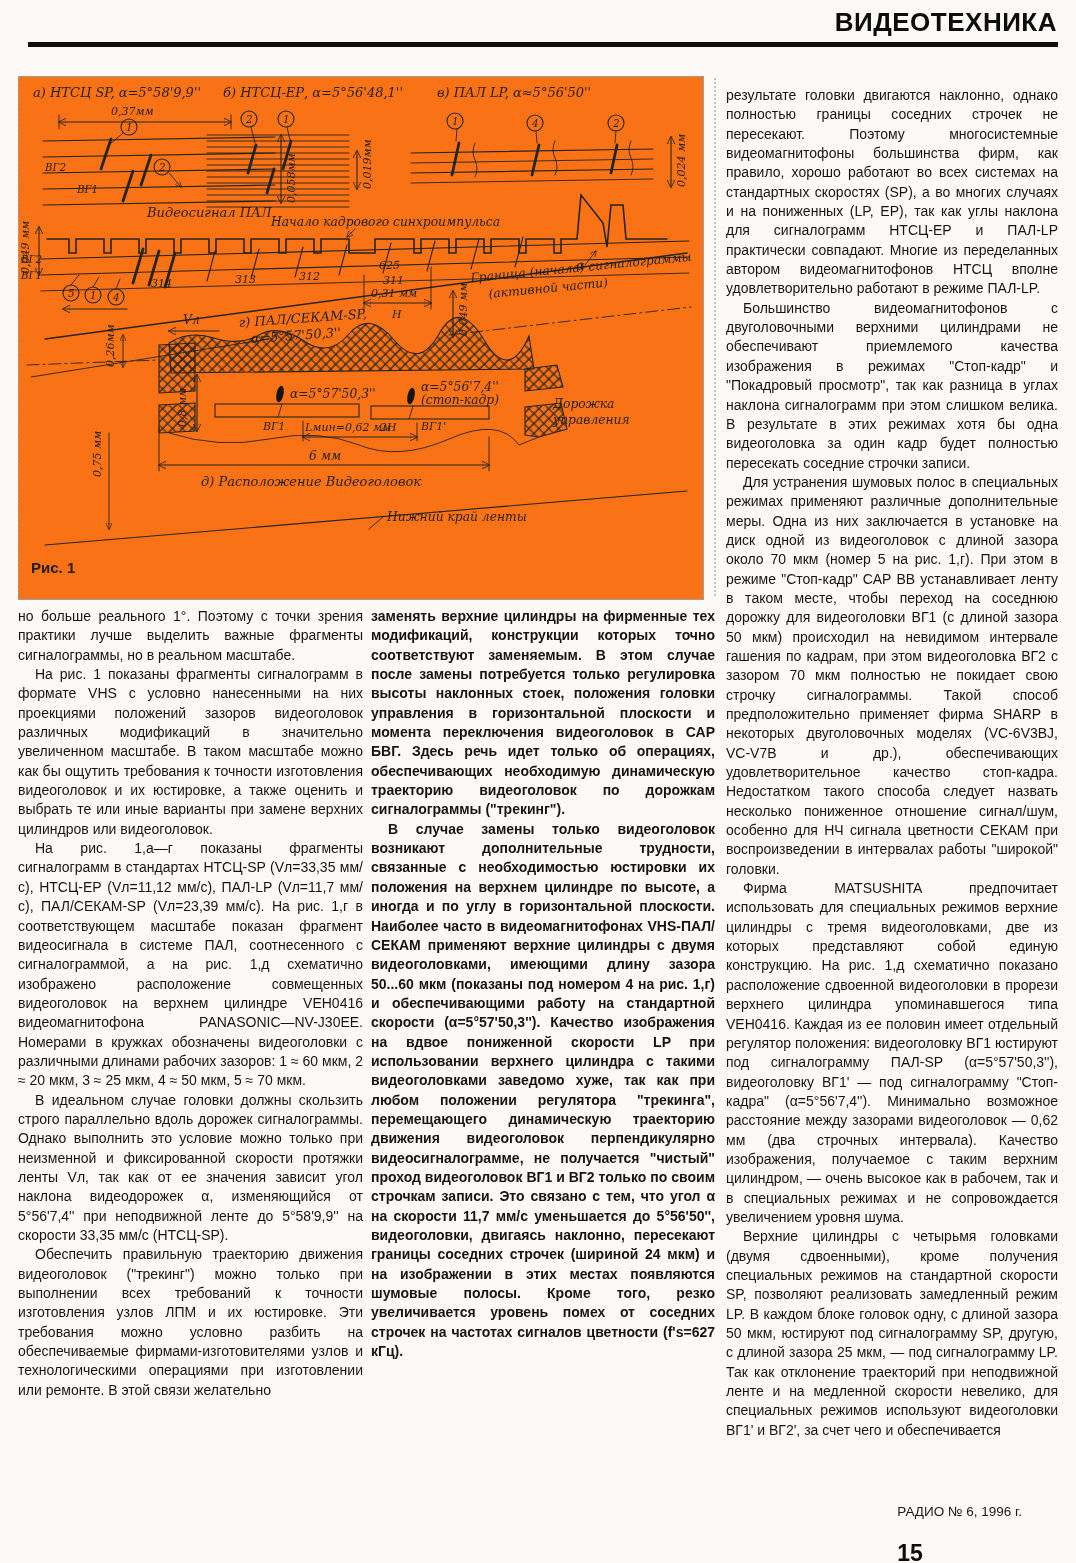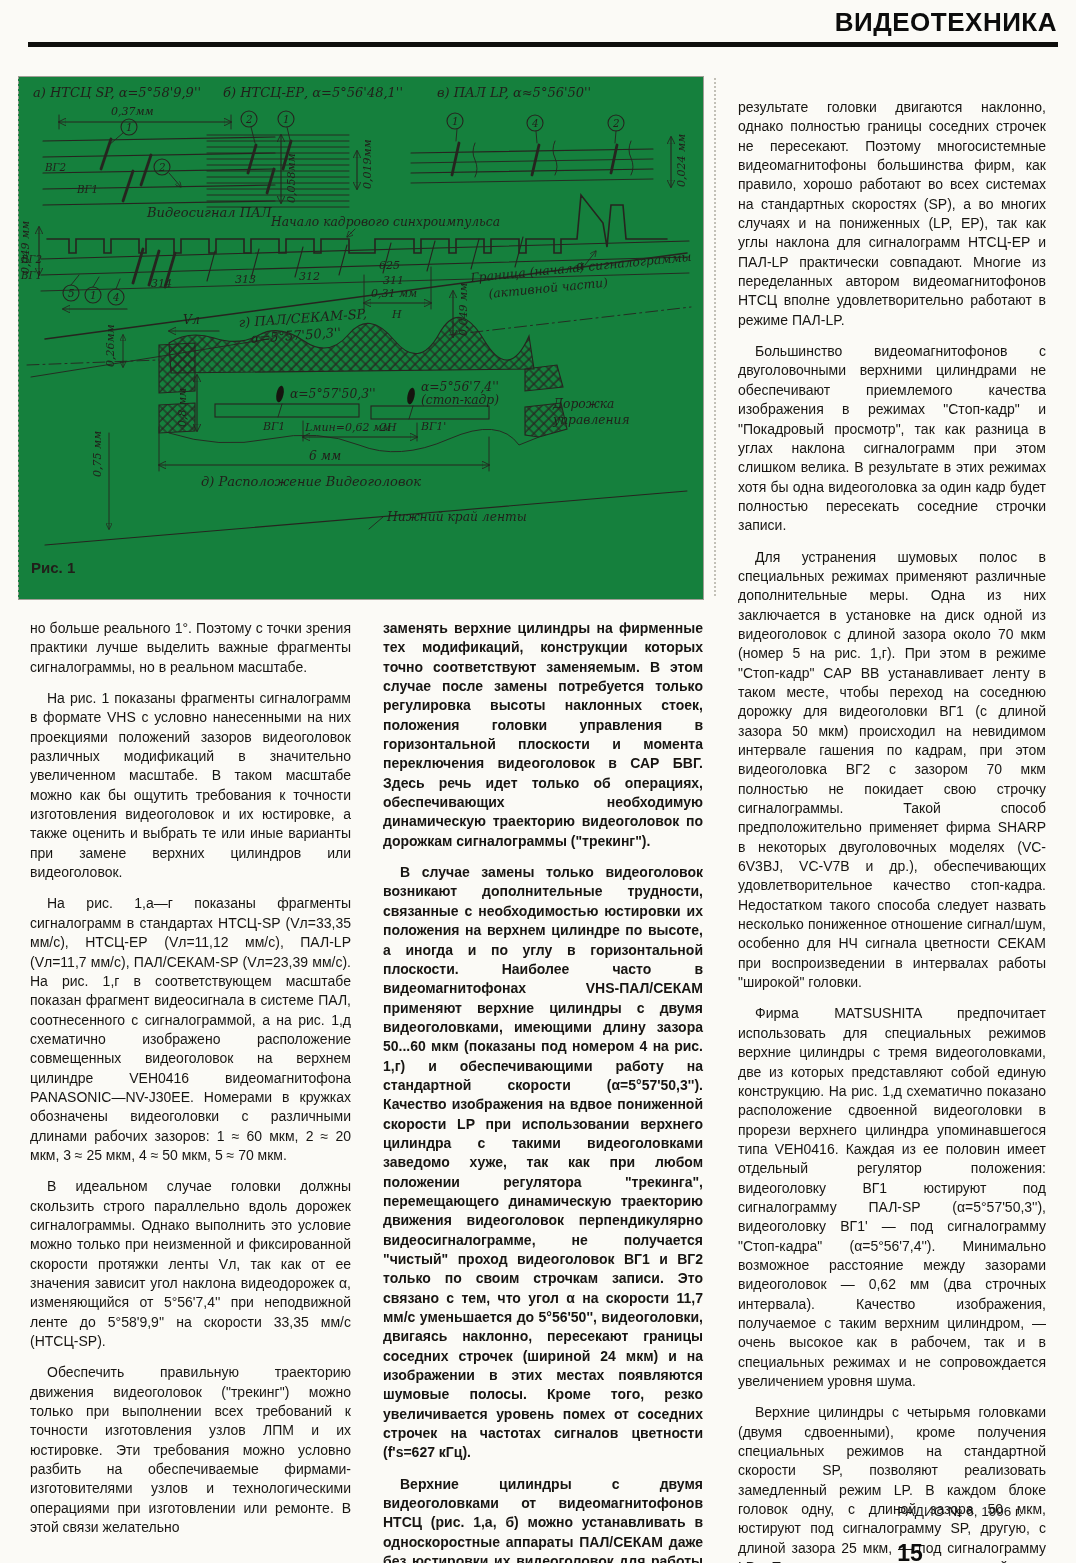--- a/index.html
+++ b/index.html
@@ -3,24 +3,24 @@
 <meta charset="utf-8">
 <style>
   html,body{margin:0;padding:0;}
   body{width:1076px;height:1563px;position:relative;background:#fbfaf6;
        font-family:"Liberation Sans",sans-serif;color:#141414;overflow:hidden;}
   .page{position:absolute;inset:0;}
   .hdr-title{position:absolute;top:7px;right:19px;font-size:26px;font-weight:bold;
              letter-spacing:.5px;color:#0c0c0c;}
   .hdr-rule{position:absolute;top:42px;left:28px;right:18px;height:5px;background:#0f0f0d;}
   .figure-box{position:absolute;left:18px;top:76px;width:684px;height:522px;
-              border:1px solid #a09e96;border-left:1px dashed #a09e96;background:#15803d;}
+              border:1px solid #a09e96;border-left:1px dashed #a09e96;background:#f97316;}
   .gutter{position:absolute;left:714px;top:78px;height:518px;border-left:2px dotted #c2c0b7;}
   .col{position:absolute;text-align:justify;font-size:14px;line-height:19.35px;color:#171512;}
-  .col p{margin:12px;text-indent:17px;}
+  .col p{margin:0;text-indent:17px;}
   .col p.noind{text-indent:0;}
   .col-left{left:18px;top:607px;width:345px;}
   .col-mid{left:371px;top:607px;width:344px;font-weight:bold;}
   .col-right{left:726px;top:86px;width:332px;}
   .footer{position:absolute;top:1504px;right:54px;display:flex;align-items:baseline;gap:21px;flex-direction:column;}
   .footer .journal{font-size:13.5px;color:#1a1a1a;}
   .footer .pagenum{font-size:23px;font-weight:bold;color:#0c0c0c;}
   
   #fig line,#fig path,#fig circle,#fig rect,#fig polygon{stroke:#26241f;fill:none;
       stroke-width:1.1;stroke-linecap:round;}
@@ -248,21 +248,20 @@
     <p class="noind">но больше реального 1°. Поэтому с точки зрения практики лучше выделить важные фрагменты сигналограммы, но в реальном масштабе.</p>
     <p>На рис. 1 показаны фрагменты сигналограмм в формате VHS с условно нанесенными на них проекциями положений зазоров видеоголовок различных модификаций в значительно увеличенном масштабе. В таком масштабе можно как бы ощутить требования к точности изготовления видеоголовок и их юстировке, а также оценить и выбрать те или иные варианты при замене верхних цилиндров или видеоголовок.</p>
     <p>На рис. 1,а—г показаны фрагменты сигналограмм в стандартах НТСЦ-SP (Vл=33,35 мм/с), НТСЦ-ЕР (Vл=11,12 мм/с), ПАЛ-LP (Vл=11,7 мм/с), ПАЛ/СЕКАМ-SP (Vл=23,39 мм/с). На рис. 1,г в соответствующем масштабе показан фрагмент видеосигнала в системе ПАЛ, соотнесенного с сигналограммой, а на рис. 1,д схематично изображено расположение совмещенных видеоголовок на верхнем цилиндре VEH0416 видеомагнитофона PANASONIC—NV-J30EE. Номерами в кружках обозначены видеоголовки с различными длинами рабочих зазоров: 1 ≈ 60 мкм, 2 ≈ 20 мкм, 3 ≈ 25 мкм, 4 ≈ 50 мкм, 5 ≈ 70 мкм.</p>
     <p>В идеальном случае головки должны скользить строго параллельно вдоль дорожек сигналограммы. Однако выполнить это условие можно только при неизменной и фиксированной скорости протяжки ленты Vл, так как от ее значения зависит угол наклона видеодорожек α, изменяющийся от 5°56'7,4'' при неподвижной ленте до 5°58'9,9'' на скорости 33,35 мм/с (НТСЦ-SP).</p>
     <p>Обеспечить правильную траекторию движения видеоголовок ("трекинг") можно только при выполнении всех требований к точности изготовления узлов ЛПМ и их юстировке. Эти требования можно условно разбить на обеспечиваемые фирмами-изготовителями узлов и технологическими операциями при изготовлении или ремонте. В этой связи желательно</p>
   </div>
 
   <div class="col col-mid">
     <p class="noind">заменять верхние цилиндры на фирменные тех модификаций, конструкции которых точно соответствуют заменяемым. В этом случае после замены потребуется только регулировка высоты наклонных стоек, положения головки управления в горизонтальной плоскости и момента переключения видеоголовок в САР БВГ. Здесь речь идет только об операциях, обеспечивающих необходимую динамическую траекторию видеоголовок по дорожкам сигналограммы ("трекинг").</p>
     <p>В случае замены только видеоголовок возникают дополнительные трудности, связанные с необходимостью юстировки их положения на верхнем цилиндре по высоте, а иногда и по углу в горизонтальной плоскости. Наиболее часто в видеомагнитофонах VHS-ПАЛ/СЕКАМ применяют верхние цилиндры с двумя видеоголовками, имеющими длину зазора 50...60 мкм (показаны под номером 4 на рис. 1,г) и обеспечивающими работу на стандартной скорости (α=5°57'50,3''). Качество изображения на вдвое пониженной скорости LP при использовании верхнего цилиндра с такими видеоголовками заведомо хуже, так как при любом положении регулятора "трекинга", перемещающего динамическую траекторию движения видеоголовок перпендикулярно видеосигналограмме, не получается "чистый" проход видеоголовок ВГ1 и ВГ2 только по своим строчкам записи. Это связано с тем, что угол α на скорости 11,7 мм/с уменьшается до 5°56'50'', видеоголовки, двигаясь наклонно, пересекают границы соседних строчек (шириной 24 мкм) и на изображении в этих местах появляются шумовые полосы. Кроме того, резко увеличивается уровень помех от соседних строчек на частотах сигналов цветности (f's=627 кГц).</p>
-    <p>Верхние цилиндры с двумя видеоголовками от видеомагнитофонов НТСЦ (рис. 1,а, б) можно устанавливать в односкоростные аппараты ПАЛ/СЕКАМ даже без юстировки их видеоголовок для работы с нужным для этого углом α=5°57'50,3''. В</p>
   </div>
 
   <div class="col col-right">
     <p class="noind">результате головки двигаются наклонно, однако полностью границы соседних строчек не пересекают. Поэтому многосистемные видеомагнитофоны большинства фирм, как правило, хорошо работают во всех системах на стандартных скоростях (SP), а во многих случаях и на пониженных (LP, ЕР), так как углы наклона для сигналограмм НТСЦ-ЕР и ПАЛ-LP практически совпадают. Многие из переделанных автором видеомагнитофонов НТСЦ вполне удовлетворительно работают в режиме ПАЛ-LP.</p>
     <p>Большинство видеомагнитофонов с двуголовочными верхними цилиндрами не обеспечивают приемлемого качества изображения в режимах "Стоп-кадр" и "Покадровый просмотр", так как разница в углах наклона сигналограмм при этом слишком велика. В результате в этих режимах хотя бы одна видеоголовка за один кадр будет полностью пересекать соседние строчки записи.</p>
     <p>Для устранения шумовых полос в специальных режимах применяют различные дополнительные меры. Одна из них заключается в установке на диск одной из видеоголовок с длиной зазора около 70 мкм (номер 5 на рис. 1,г). При этом в режиме "Стоп-кадр" САР ВВ устанавливает ленту в таком месте, чтобы переход на соседнюю дорожку для видеоголовки ВГ1 (с длиной зазора 50 мкм) происходил на невидимом интервале гашения по кадрам, при этом видеоголовка ВГ2 с зазором 70 мкм полностью не покидает свою строчку сигналограммы. Такой способ предположительно применяет фирма SHARP в некоторых двуголовочных моделях (VC-6V3BJ, VC-V7B и др.), обеспечивающих удовлетворительное качество стоп-кадра. Недостатком такого способа следует назвать несколько пониженное отношение сигнал/шум, особенно для НЧ сигнала цветности СЕКАМ при воспроизведении в интервалах работы "широкой" головки.</p>
     <p>Фирма MATSUSHITA предпочитает использовать для специальных режимов верхние цилиндры с тремя видеоголовками, две из которых представляют собой единую конструкцию. На рис. 1,д схематично показано расположение сдвоенной видеоголовки в прорези верхнего цилиндра упоминавшегося типа VEH0416. Каждая из ее половин имеет отдельный регулятор положения: видеоголовку ВГ1 юстируют под сигналограмму ПАЛ-SP (α=5°57'50,3''), видеоголовку ВГ1' — под сигналограмму "Стоп-кадра" (α=5°56'7,4''). Минимально возможное расстояние между зазорами видеоголовок — 0,62 мм (два строчных интервала). Качество изображения, получаемое с таким верхним цилиндром, — очень высокое как в рабочем, так и в специальных режимах и не сопровождается увеличением уровня шума.</p>
     <p>Верхние цилиндры с четырьмя головками (двумя сдвоенными), кроме получения специальных режимов на стандартной скорости SP, позволяют реализовать замедленный режим LP. В каждом блоке головок одну, с длиной зазора 50 мкм, юстируют под сигналограмму SP, другую, с длиной зазора 25 мкм, — под сигналограмму LP. Так как отклонение траекторий при неподвижной ленте и на медленной скорости невелико, для специальных режимов используют видеоголовки ВГ1' и ВГ2', за счет чего и обеспечивается</p>
   </div>
 

